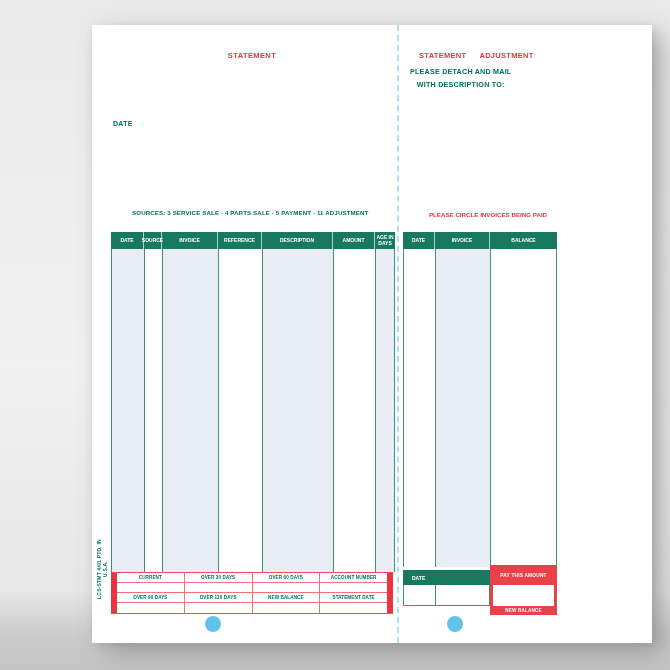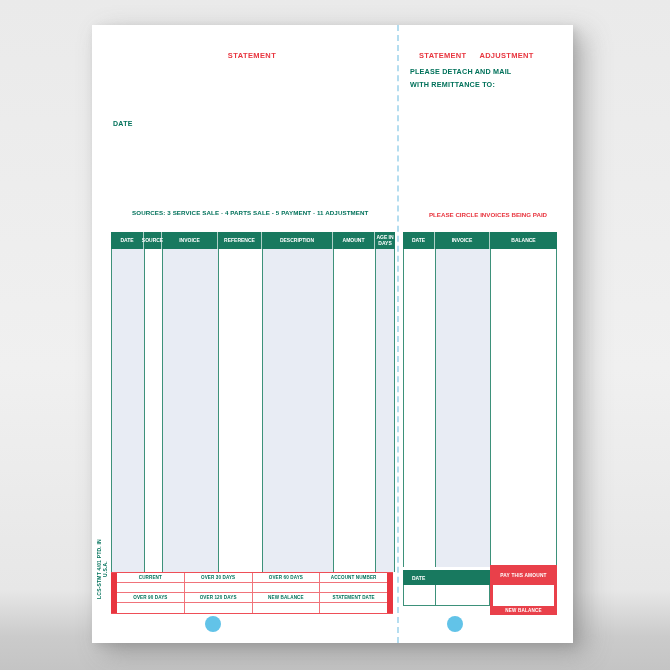--- a/index.html
+++ b/index.html
@@ -4,28 +4,28 @@
 <style>
   * { margin:0; padding:0; box-sizing:border-box; }
   html,body { width:670px; height:670px; }
   body { font-family:"Liberation Sans", sans-serif; }
 
   .stage {
     position:relative; width:670px; height:670px; overflow:hidden;
     background:linear-gradient(180deg,#eaeaea 0%, #f0f0f0 55%, #e7e7e7 88%, #cbcbcb 95%, #c4c4c4 100%);
   }
   .paper {
-    position:absolute; left:92px; top:25px; width:481px; height:618px;
+    position:absolute; left:92px; top:25px; width:560px; height:618px;
     background:#fff;
     box-shadow: 12px 9px 24px rgba(100,100,100,.42), 3px 3px 8px rgba(120,120,120,.22);
   }
 
   
   .red-t  { color:#e8353f; font-weight:bold; }
-  .grn-t  { color:#00715a; font-weight:bold; }
+  .grn-t  { color:#00715a; font-weight:bold;text-align:center; }
 
   
   .stmt-title { position:absolute; left:110px; top:26px; width:100px; text-align:center;
                 font-size:7.5px; letter-spacing:.4px; }
   .date-label { position:absolute; left:21px; top:95px; font-size:7px; letter-spacing:.3px; }
   .sources    { position:absolute; left:40px; top:184px; font-size:6.2px; letter-spacing:.1px; }
 
   .ltable { position:absolute; left:19px; top:207px; width:284px; }
   .thead  { display:flex; height:17px; background:#18795f; }
   .hcell  { color:#fff; font-weight:bold; font-size:5px; text-align:center;
@@ -178,21 +178,21 @@
     <div class="perforation"></div>
     <div class="hole hole-left"></div>
     <div class="hole hole-right"></div>
 
     <div class="rem-titles red-t">
       <span>STATEMENT</span>
       <span>ADJUSTMENT</span>
     </div>
     <div class="detach-note grn-t">
       <div>PLEASE DETACH AND MAIL</div>
-      <div>WITH REMITTANCE TO:</div>
+      <div>WITH DESCRIPTION TO:</div>
     </div>
     <div class="circle-note red-t">PLEASE CIRCLE INVOICES BEING PAID</div>
 
     <div class="rtable">
       <div class="thead">
         <div class="hcell rw0">DATE</div>
         <div class="hcell rw1">INVOICE</div>
         <div class="hcell rw2">BALANCE</div>
       </div>
       <div class="tbody rbody">

